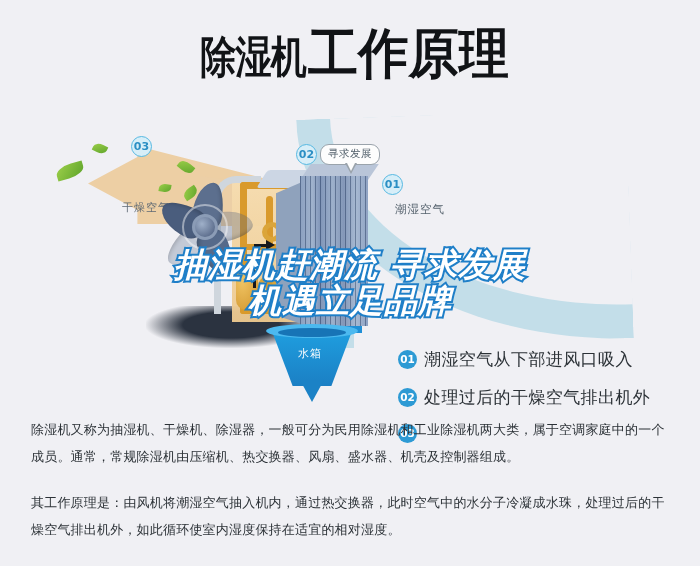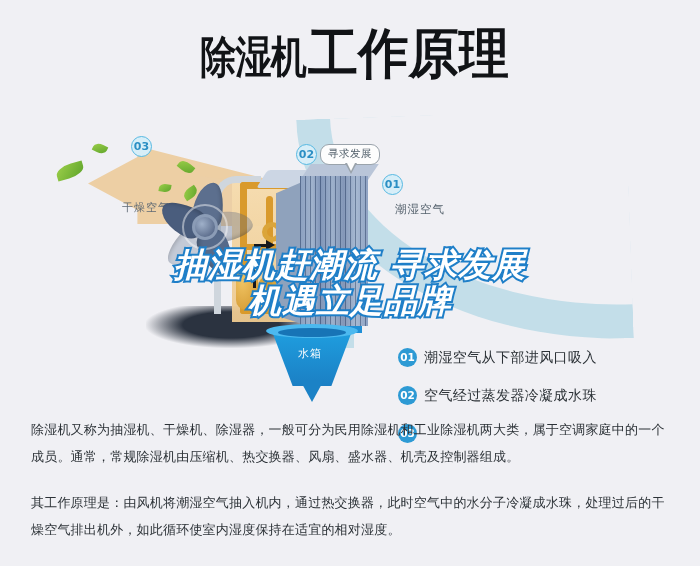--- a/index.html
+++ b/index.html
@@ -386,21 +386,21 @@
     border-radius: 50%;
     background: #2d9ad4;
     color: #fff;
     font-size: 10.5px;
     font-weight: 700;
     line-height: 19px;
     text-align: center;
     flex: none;
   }
   .legend-text {
-    font-size: 14px;
+    font-size: 17px;
     color: #2b3136;
     letter-spacing: .4px;
   }
 
   
   #overlay {
     position: absolute;
     left: 0; top: 246px;
     width: 700px;
     text-align: center;
@@ -512,21 +512,21 @@
     <div class="callout">寻求发展</div>
     <div class="callout-tail"></div>
     <div class="humid-label">潮湿空气</div>
 
     <div class="legend-row" id="legend-01">
       <div class="legend-badge">01</div>
       <div class="legend-text">潮湿空气从下部进风口吸入</div>
     </div>
     <div class="legend-row" id="legend-02">
       <div class="legend-badge">02</div>
-      <div class="legend-text">空气经过蒸发器冷凝成水珠</div>
+      <div class="legend-text">处理过后的干燥空气排出机外</div>
     </div>
     <div class="legend-row" id="legend-03">
       <div class="legend-badge">03</div>
     </div>
   </div>
 
   <div id="overlay">
     <div class="ov-line ov-line-1">抽湿机赶潮流 寻求发展</div>
     <div class="ov-line ov-line-2">机遇立足品牌</div>
   </div>

